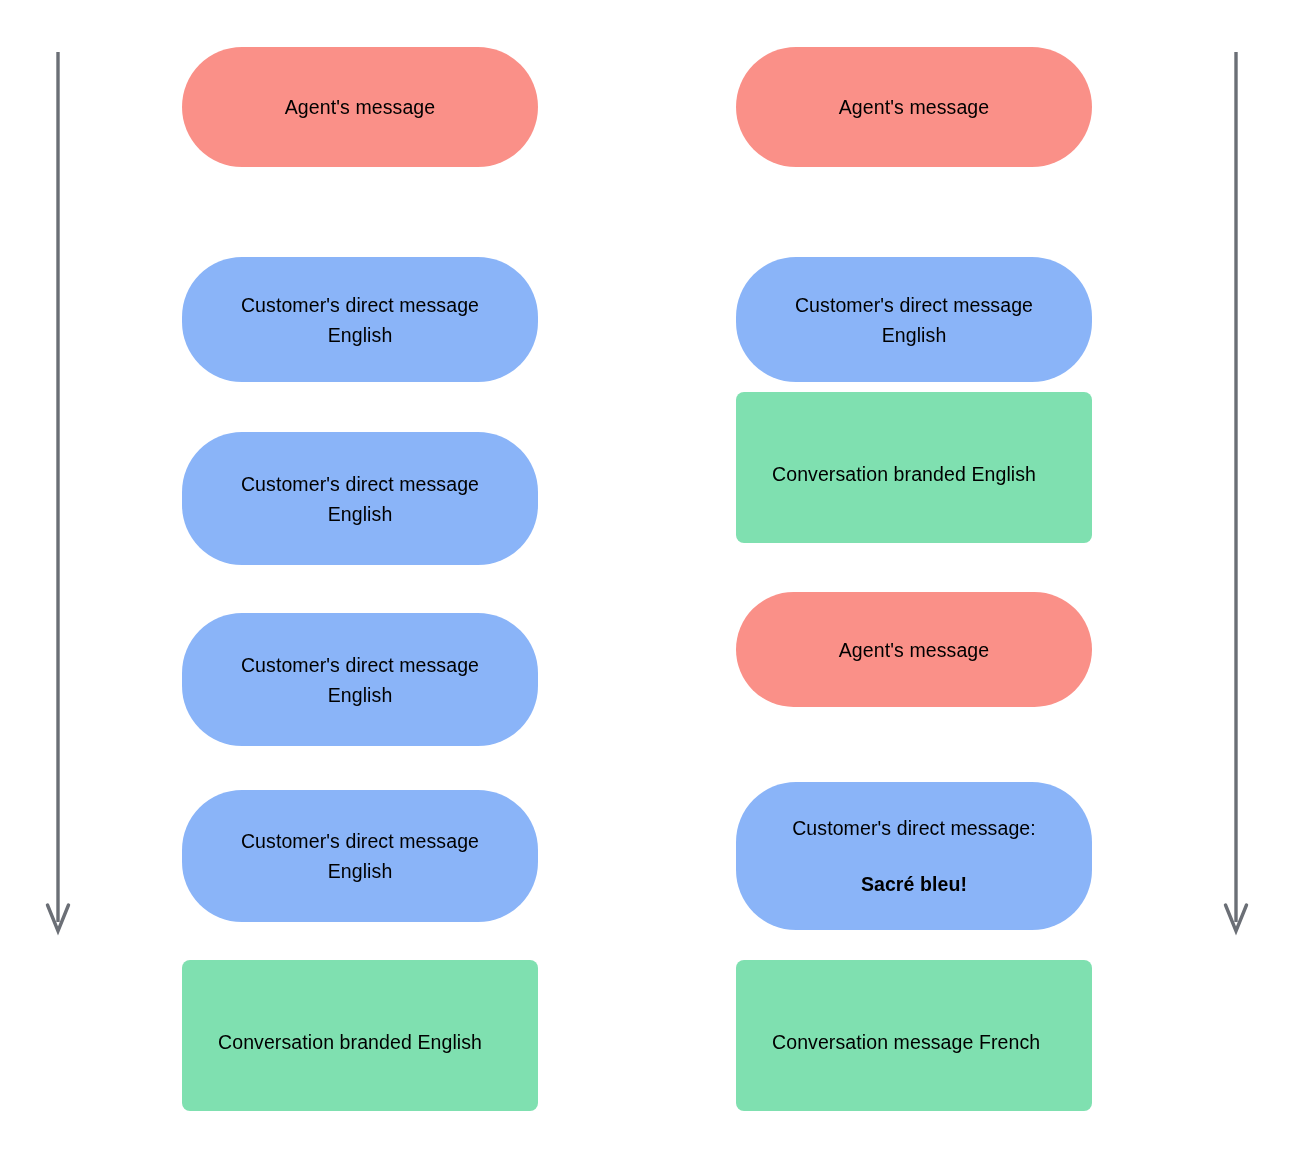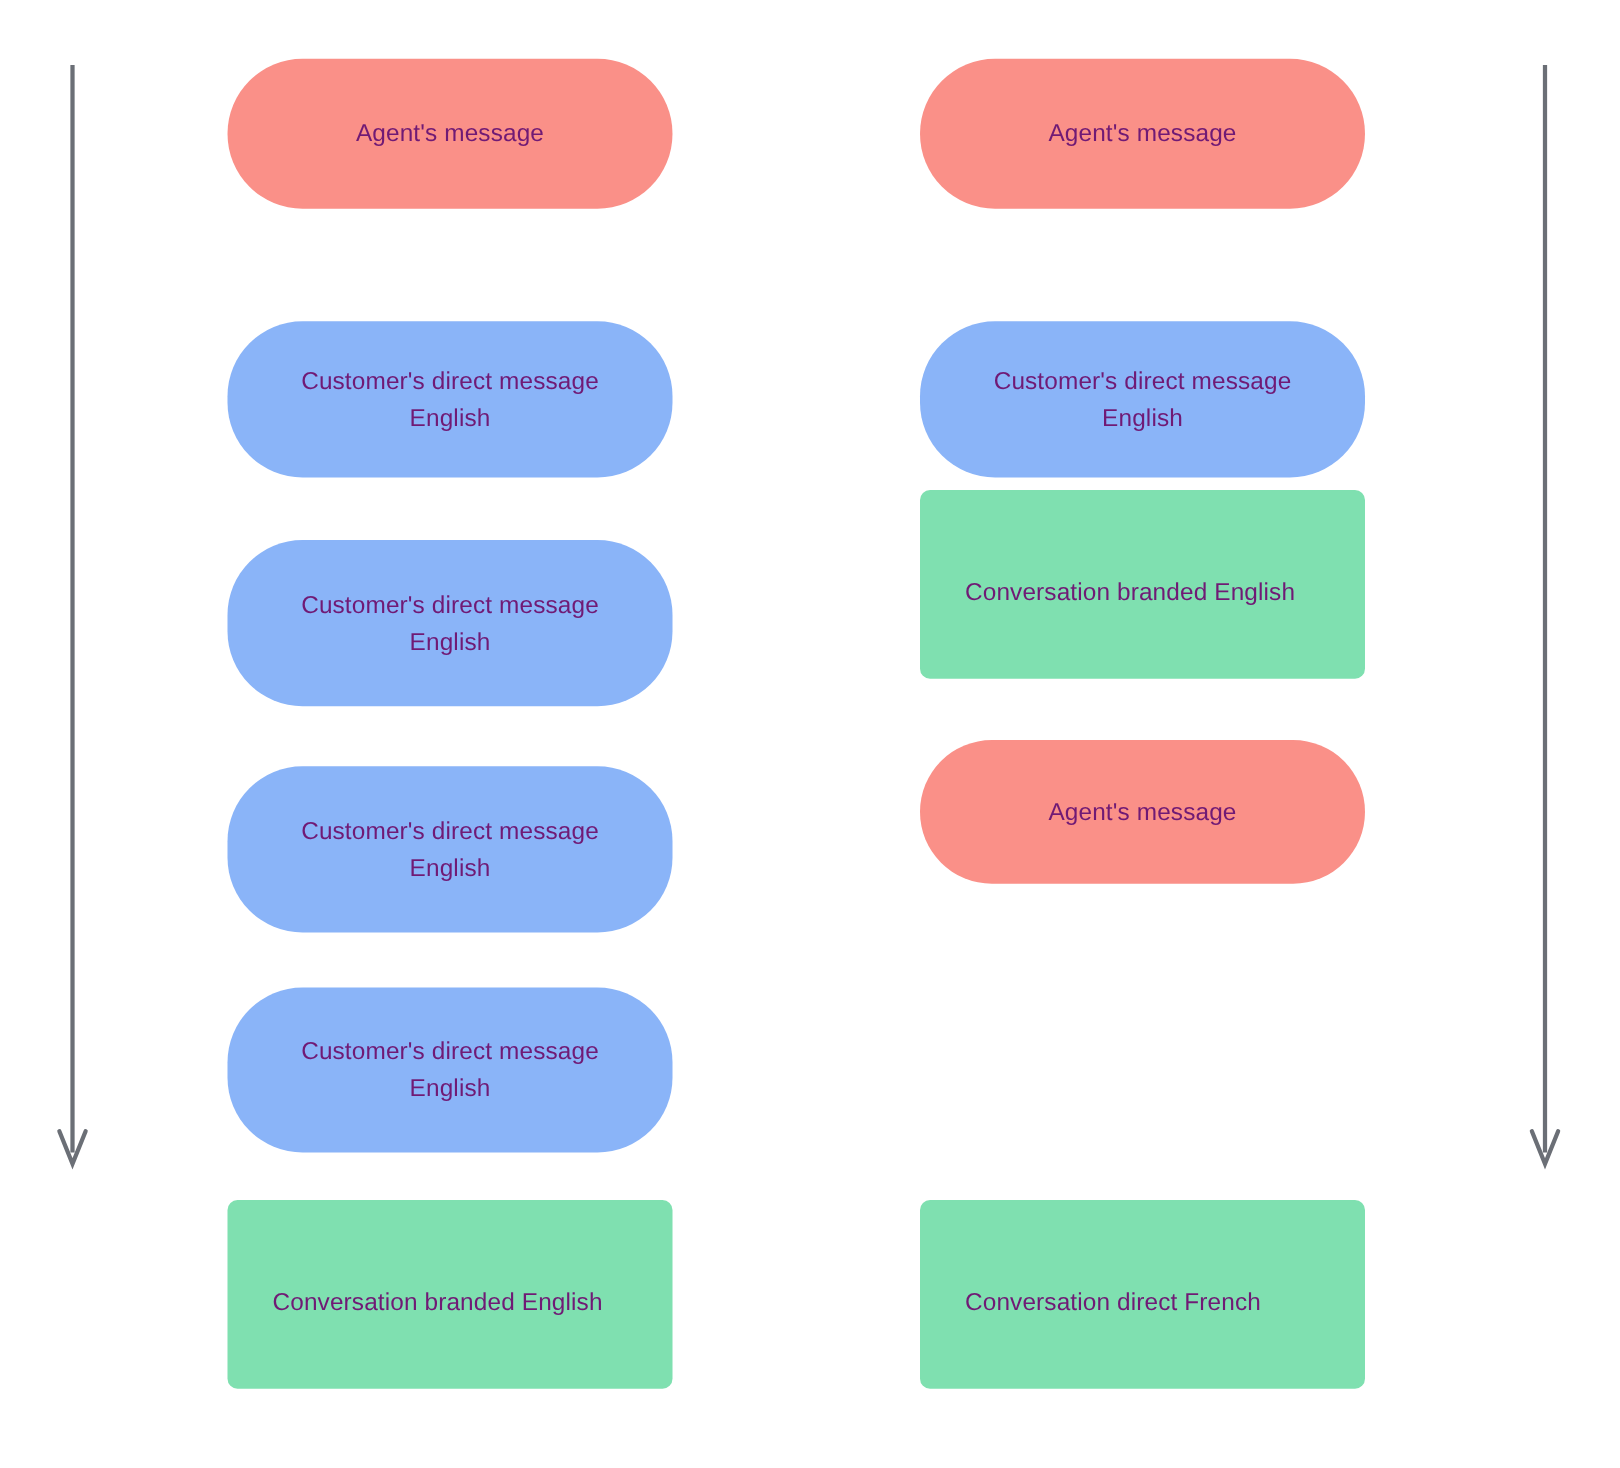--- a/index.html
+++ b/index.html
@@ -45,21 +45,21 @@
   
   .bubble {
     position: absolute;
     left: 0;
     width: 356px;
     box-sizing: border-box;
     display: flex;
     align-items: center;
     justify-content: center;
     text-align: center;
-    color: #701a75;
+    color: #000000;
     font-size: 19.5px;
     line-height: 30px;
     letter-spacing: 0.1px;
     padding: 4px 16px;
   }
   .bubble .bubble-text {
     display: block;
     white-space: pre-line;
     width: 100%;
   }
@@ -145,18 +145,21 @@
       <div class="bubble customer" style="top: 227px; height: 125px;">
         <span class="bubble-text">Customer's direct message
 English</span>
       </div>
       <div class="bubble branded" style="top: 392px; height: 151px;">
         <span class="bubble-text">Conversation branded English</span>
       </div>
       <div class="bubble agent" style="top: 592px; height: 115px;">
         <span class="bubble-text">Agent's message</span>
       </div>
+      <div class="bubble customer" style="top: 752px; height: 148px;">
+        <span class="bubble-text"><span>Customer's direct message:</span><br><span class="spacer-line"></span><strong class="emphasis">Sacré bleu!</strong><br></span>
+      </div>
       <div class="bubble branded" style="top: 960px; height: 151px;">
-        <span class="bubble-text">Conversation direct French</span>
+        <span class="bubble-text">Conversation message French</span>
       </div>
     </div>
 
 </div>
 
 </body></html>

